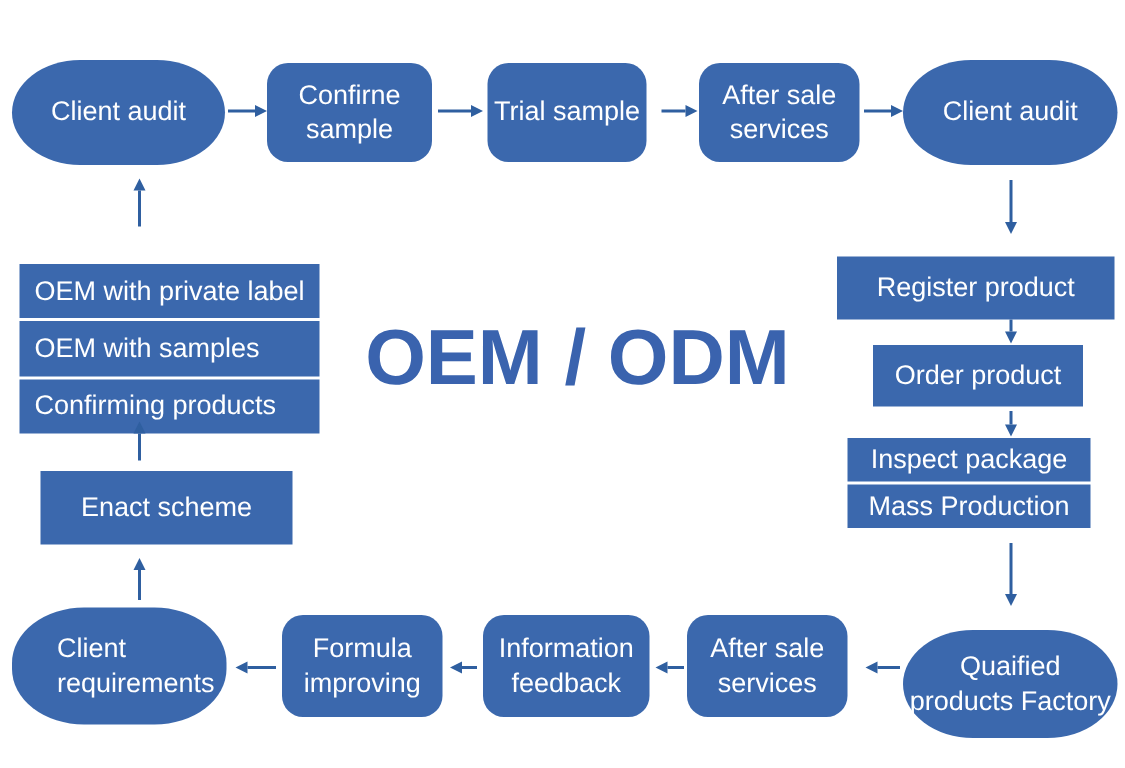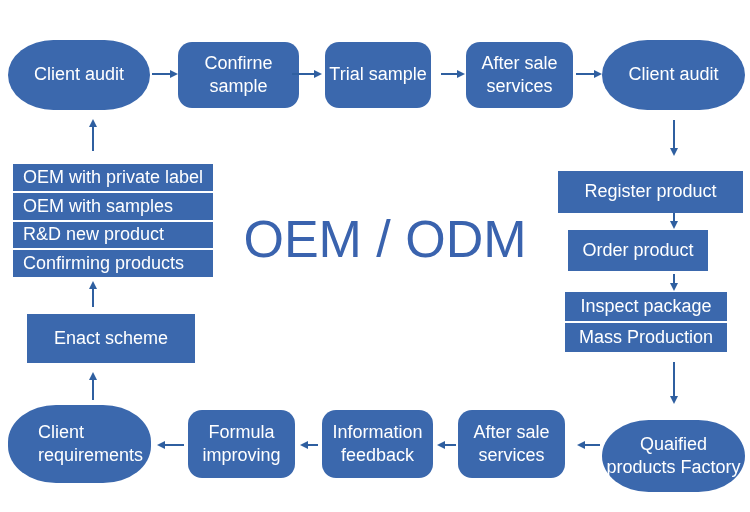--- a/index.html
+++ b/index.html
@@ -54,21 +54,21 @@
   }
   .stack.labels-left .row { padding-left: 10px; justify-content: flex-start; }
   .stack.labels-center .row { justify-content: center; }
   .title {
     position: absolute;
     left: 243px;
     top: 209px;
     width: 284px;
     text-align: center;
     font-size: 52px;
-    font-weight: normal;
+    font-weight: bold;
     letter-spacing: 0px;
     color: var(--title-text);
     white-space: nowrap;
   }
   
   .arr { position: absolute; background: var(--arrow); }
   .arr.h { height: 2px; }
   .arr.v { width: 2px; }
   .arr::after { content: ''; position: absolute; width: 0; height: 0; }
   .arr.right::after {
@@ -93,53 +93,52 @@
   }
 </style>
 </head>
 <body>
 
 <div class="canvas">
 
   <div class="title">OEM / ODM</div>
 
   <div class="node ellipse" style="left:8px; top:40px; width:142px; height:70px;">Client audit</div>
-  <div class="node rrect" style="left:178px; top:42px; width:121px; height:66px;">Confirne
+  <div class="node rrect" style="left:178px; top:42px; width:110px; height:66px;">Confirne
 sample</div>
   <div class="node rrect" style="left:325px; top:42px; width:106px; height:66px;">Trial sample</div>
   <div class="node rrect" style="left:466px; top:42px; width:107px; height:66px;">After sale
 services</div>
   <div class="node ellipse" style="left:602px; top:40px; width:143px; height:70px;">Client audit</div>
 
   <div class="node sharp" style="left:558px; top:171px; width:185px; height:42px;">Register product</div>
-  <div class="node sharp" style="left:568px; top:230px; width:140px; height:41px;">Order product</div>
+  <div class="node sharp" style="left:582px; top:230px; width:140px; height:41px;">Order product</div>
 
   <div class="stack labels-center" style="left:565px; top:292px; width:162px; height:60px;justify-content:space-between;">
     <div class="row">Inspect package</div>
     <div class="row">Mass Production</div>
   </div>
 
   <div class="node ellipse" style="left:602px; top:406px; width:143px; height:72px;margin-top:14px;">Quaified
 products Factory</div>
 
   <div class="node rrect" style="left:458px; top:410px; width:107px; height:68px;">After sale
 services</div>
   <div class="node rrect" style="left:188px; top:410px; width:107px; height:68px;">Formula
 improving</div>
   <div class="node rrect" style="left:322px; top:410px; width:111px; height:68px;">Information
 feedback</div>
   <div class="node ellipse left-text" style="left:8px; top:405px; width:143px; height:78px; padding-left:30px; text-align:left;">Client
 requirements</div>
 
   <div class="node sharp" style="left:27px; top:314px; width:168px; height:49px;">Enact scheme</div>
 
-  <div class="stack labels-left" style="left:13px; top:164px; width:200px; height:113px;">
+  <div class="stack labels-left" style="left:13px; top:176px; width:200px; height:113px;">
     <div class="row">OEM with private label</div>
     <div class="row">OEM with samples</div>
-    <div class="row">R&amp;D new product</div>
     <div class="row">Confirming products</div>
   </div>
 
   <div class="arr h right" style="left:152px; top:73px; width:18px;"></div>
   <div class="arr h right" style="left:292px; top:73px; width:22px;"></div>
   <div class="arr h right" style="left:441px; top:73px; width:16px;"></div>
   <div class="arr h right" style="left:576px; top:73px; width:18px;"></div>
 
   <div class="arr v down" style="left:673px; top:120px; height:28px;"></div>
   <div class="arr v down" style="left:673px; top:213px; height:8px;"></div>

